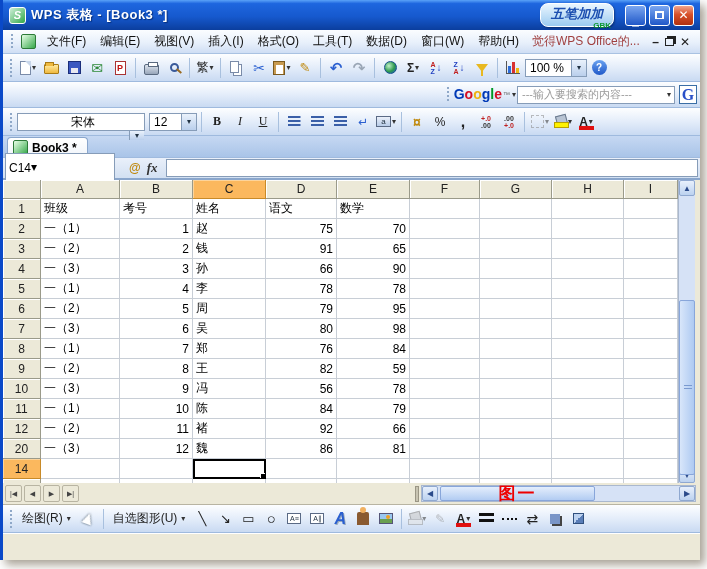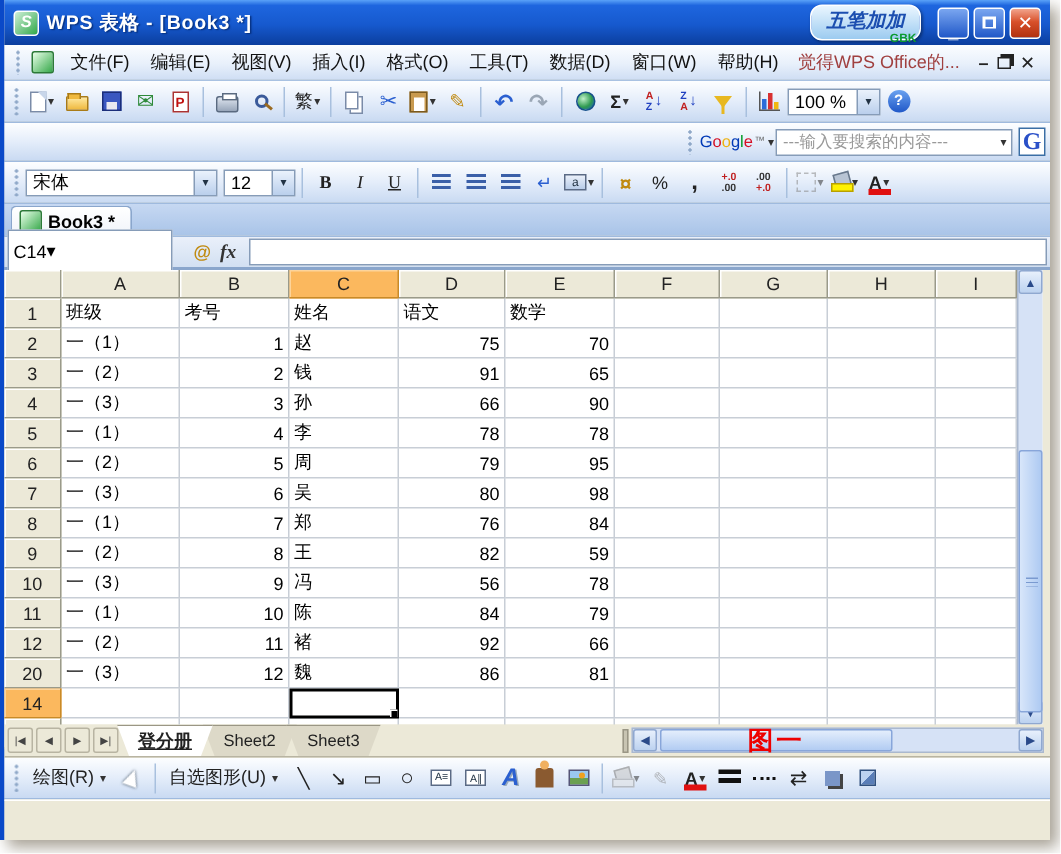--- a/index.html
+++ b/index.html
@@ -75,21 +75,21 @@
   .i-lines{width:15px;height:11px;background:repeating-linear-gradient(180deg,#111 0 3px,transparent 3px 6px);}
   .i-dash{width:15px;height:0;border-top:2px dotted #111;}
   .i-shadowsq{width:10px;height:10px;background:#7A96C8;box-shadow:2px 2px 0 #444;}
   .i-cube{width:11px;height:11px;background:linear-gradient(135deg,#BCD2F0 50%,#5A7EB8 50%);border:1px solid #30507E;}
   .i-tbox{width:14px;height:11px;border:1px solid #5A6A85;background:#fff;display:flex;align-items:center;justify-content:center;font-size:7px;color:#234;}
   .i-selarrow{width:0;height:0;border-left:5px solid transparent;border-right:5px solid transparent;border-bottom:11px solid #fff;transform:rotate(20deg);filter:drop-shadow(0 0 1px #345);}
   .gray{filter:grayscale(1);opacity:.55;}
   
   .google-row{height:26px;}
   .google-row .spacer{flex:1;}
-  .glogo{font-weight:normal;font-size:11px;letter-spacing:0;font-family:"Liberation Serif","DejaVu Serif",serif;}
+  .glogo{font-weight:bold;font-size:14px;letter-spacing:0;font-family:"Liberation Serif","DejaVu Serif",serif;}
   .ginput{width:158px;height:18px;background:#fff;border:1px solid #869CB8;display:flex;align-items:center;}
   .ginput .ph{color:#999;font-size:11px;padding-left:4px;flex:1;}
   .gbtn{width:18px;height:19px;border:1px solid #3A6EA5;background:#fff;color:#2A50C8;font-weight:bold;font-family:"Liberation Serif",serif;display:flex;align-items:center;justify-content:center;margin-left:3px;}
   
   .doctab-row{height:22px;background:linear-gradient(180deg,#C6D8F2,#A9C4E8);display:flex;align-items:flex-end;padding-left:4px;border-bottom:1px solid #9FBADE;}
   .doctab{height:20px;background:linear-gradient(180deg,#FFFFFF,#F0F4FA);border:1px solid #8AA6CC;border-bottom:none;border-radius:4px 4px 0 0;display:flex;align-items:center;padding:0 10px 0 5px;font-size:12px;font-weight:bold;gap:4px;justify-content:flex-end;}
   .formula-row{height:22px;background:linear-gradient(180deg,#EAF0FA,#D2E0F2);display:flex;align-items:center;padding:0 2px;border-bottom:2px solid #8AA6CC;}
   .namebox{width:110px;height:30px;background:#fff;border:1px solid #869CB8;display:flex;align-items:center;font-size:12px;padding-left:3px;}
   .fx-at{color:#C08A10;font-weight:bold;font-size:12px;margin:0 6px 0 14px;}
   .fx{font-style:italic;font-weight:bold;font-family:"Liberation Serif","DejaVu Serif",serif;font-size:13px;color:#333;margin-right:8px;}
@@ -256,21 +256,21 @@
       <span class="dd">▾</span>
       <span class="ginput">
             <span class="ph">---输入要搜索的内容---</span>
             <span class="dd" style="margin-right:3px;">▾</span>
           </span>
       <span class="gbtn">G</span>
     </div>
 
     <div class="toolbar">
       <span class="grip"></span>
-      <span class="combo" style="width:128px;">
+      <span class="combo" style="width:128px;flex-direction:column;">
             <span>宋体</span>
             <span class="dd-btn">▾</span>
           </span>
       <span class="combo" style="width:48px;margin-left:3px;">
             <span>12</span>
             <span class="dd-btn">▾</span>
           </span>
       <span class="sep"></span>
       <span class="tb" style="font-weight:bold;font-family:'Liberation Serif',serif;">B</span>
       <span class="tb" style="font-style:italic;font-family:'Liberation Serif',serif;">I</span>
@@ -509,25 +509,20 @@
         <span class="vthumb"></span>
         <span class="sbtn down">▼</span>
       </div>
     </div>
 
     <div class="sheettab-row">
       <span class="navbtn">|◀</span>
       <span class="navbtn">◀</span>
       <span class="navbtn">▶</span>
       <span class="navbtn">▶|</span>
-      <span class="tabs" id="sheet-tabs">
-            <span class="stab active">登分册</span>
-            <span class="stab">Sheet2</span>
-            <span class="stab">Sheet3</span>
-          </span>
       <span class="hscroll">
         <span class="hsplit"></span>
         <span class="htrack">
           <span class="harrow">◀</span>
           <span class="hthumb">
                 <span class="figure-label" id="figure-label" style="color: rgb(238, 0, 0);">图一</span>
               </span>
           <span class="harrow right">▶</span>
         </span>
       </span>

